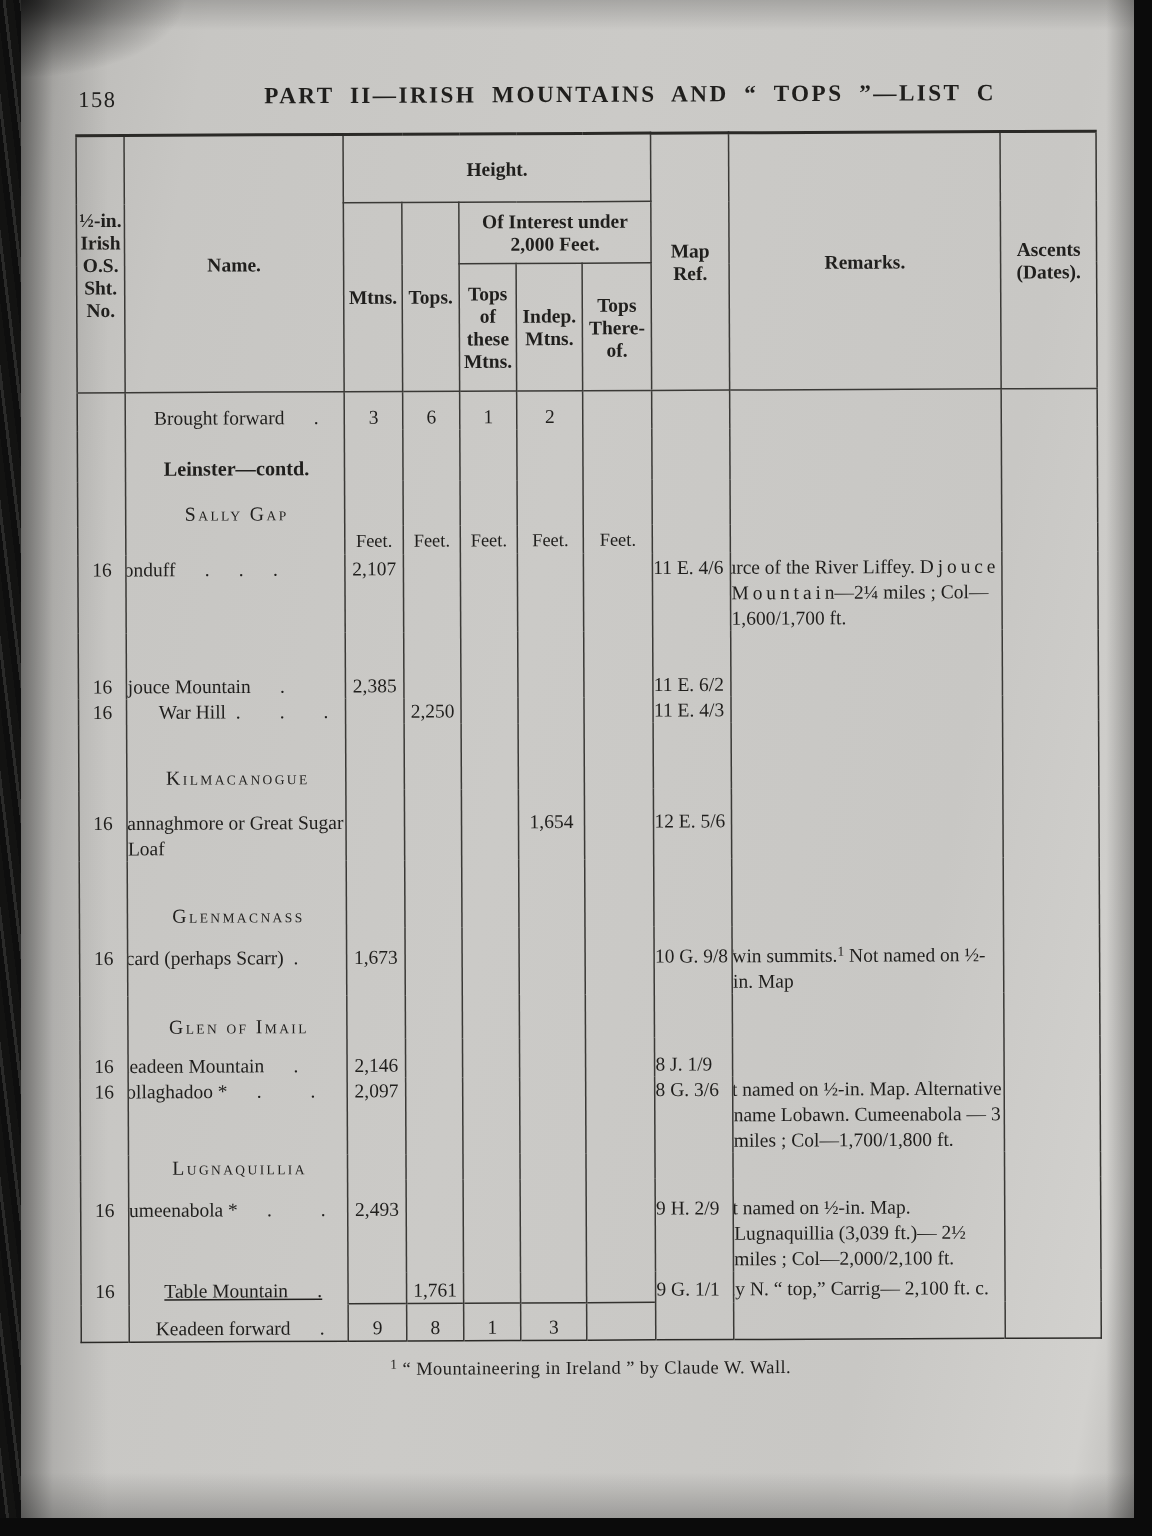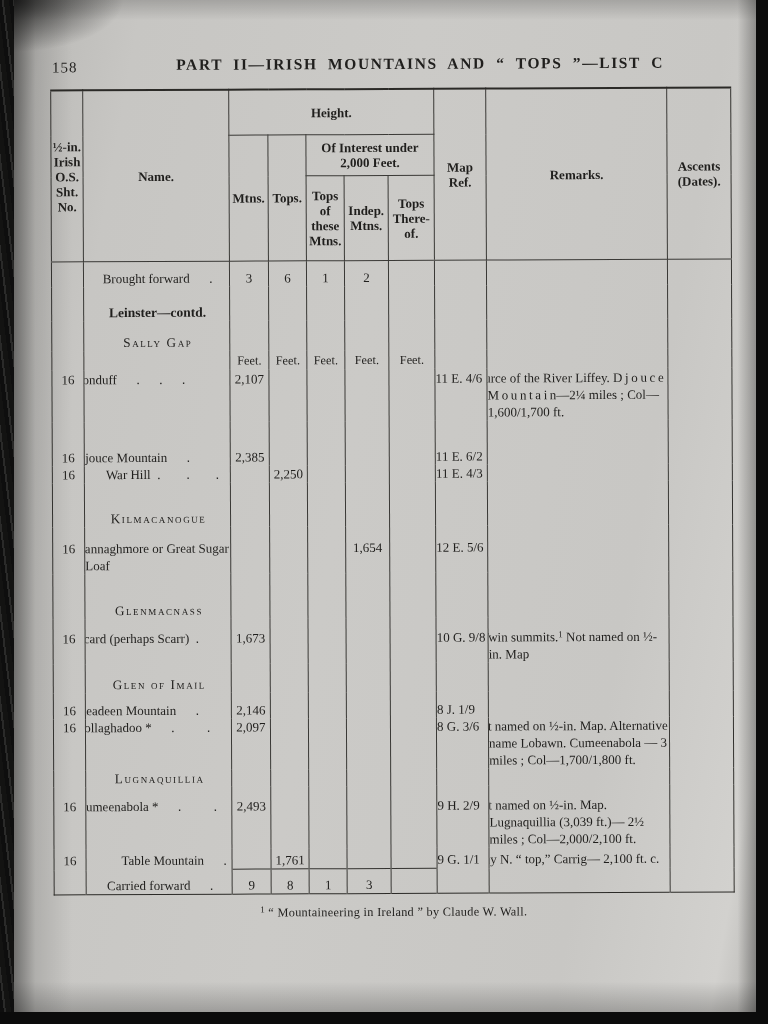--- a/index.html
+++ b/index.html
@@ -306,33 +306,33 @@
           <td class="num br"></td>
           <td class="num br"></td>
           <td class="num br"></td>
           <td class="num br"></td>
           <td class="map-cell br">9 H. 2/9</td>
           <td class="remarks-cell br"><span>Not </span><span class="it">named</span><span> on ½-in. Map. Lugnaquillia (3,039 ft.)— 2½ miles ; Col—2,000/2,100 ft.</span></td>
           <td class="ascents-cell"></td>
         </tr>
         <tr class="row-entry" style="--mt: 3px;">
           <td class="sheet-cell br">16</td>
-          <td class="name-cell br" style="padding-left: 44px;">Table Mountain  .</td>
+          <td class="name-cell br" style="padding-left: 32px; text-decoration: underline;">Table Mountain  .</td>
           <td class="num br"></td>
           <td class="num br">1,761</td>
           <td class="num br"></td>
           <td class="num br"></td>
           <td class="num br"></td>
           <td class="map-cell br">9 G. 1/1</td>
           <td class="remarks-cell br"><span>Tiny N.  “ top,”  Carrig— 2,100 ft. c.</span></td>
           <td class="ascents-cell"></td>
         </tr>
         <tr class="row-carry" style="--mt: 7px;">
           <td class="sheet-cell br"></td>
-          <td class="name-cell br carry">Carried forward  .</td>
+          <td class="name-cell br carry">Keadeen forward  .</td>
           <td class="num br sum">9</td>
           <td class="num br sum">8</td>
           <td class="num br sum">1</td>
           <td class="num br sum">3</td>
           <td class="num br sum"></td>
           <td class="map-cell br"></td>
           <td class="remarks-cell br"></td>
           <td class="ascents-cell"></td>
         </tr>
       </tbody>

